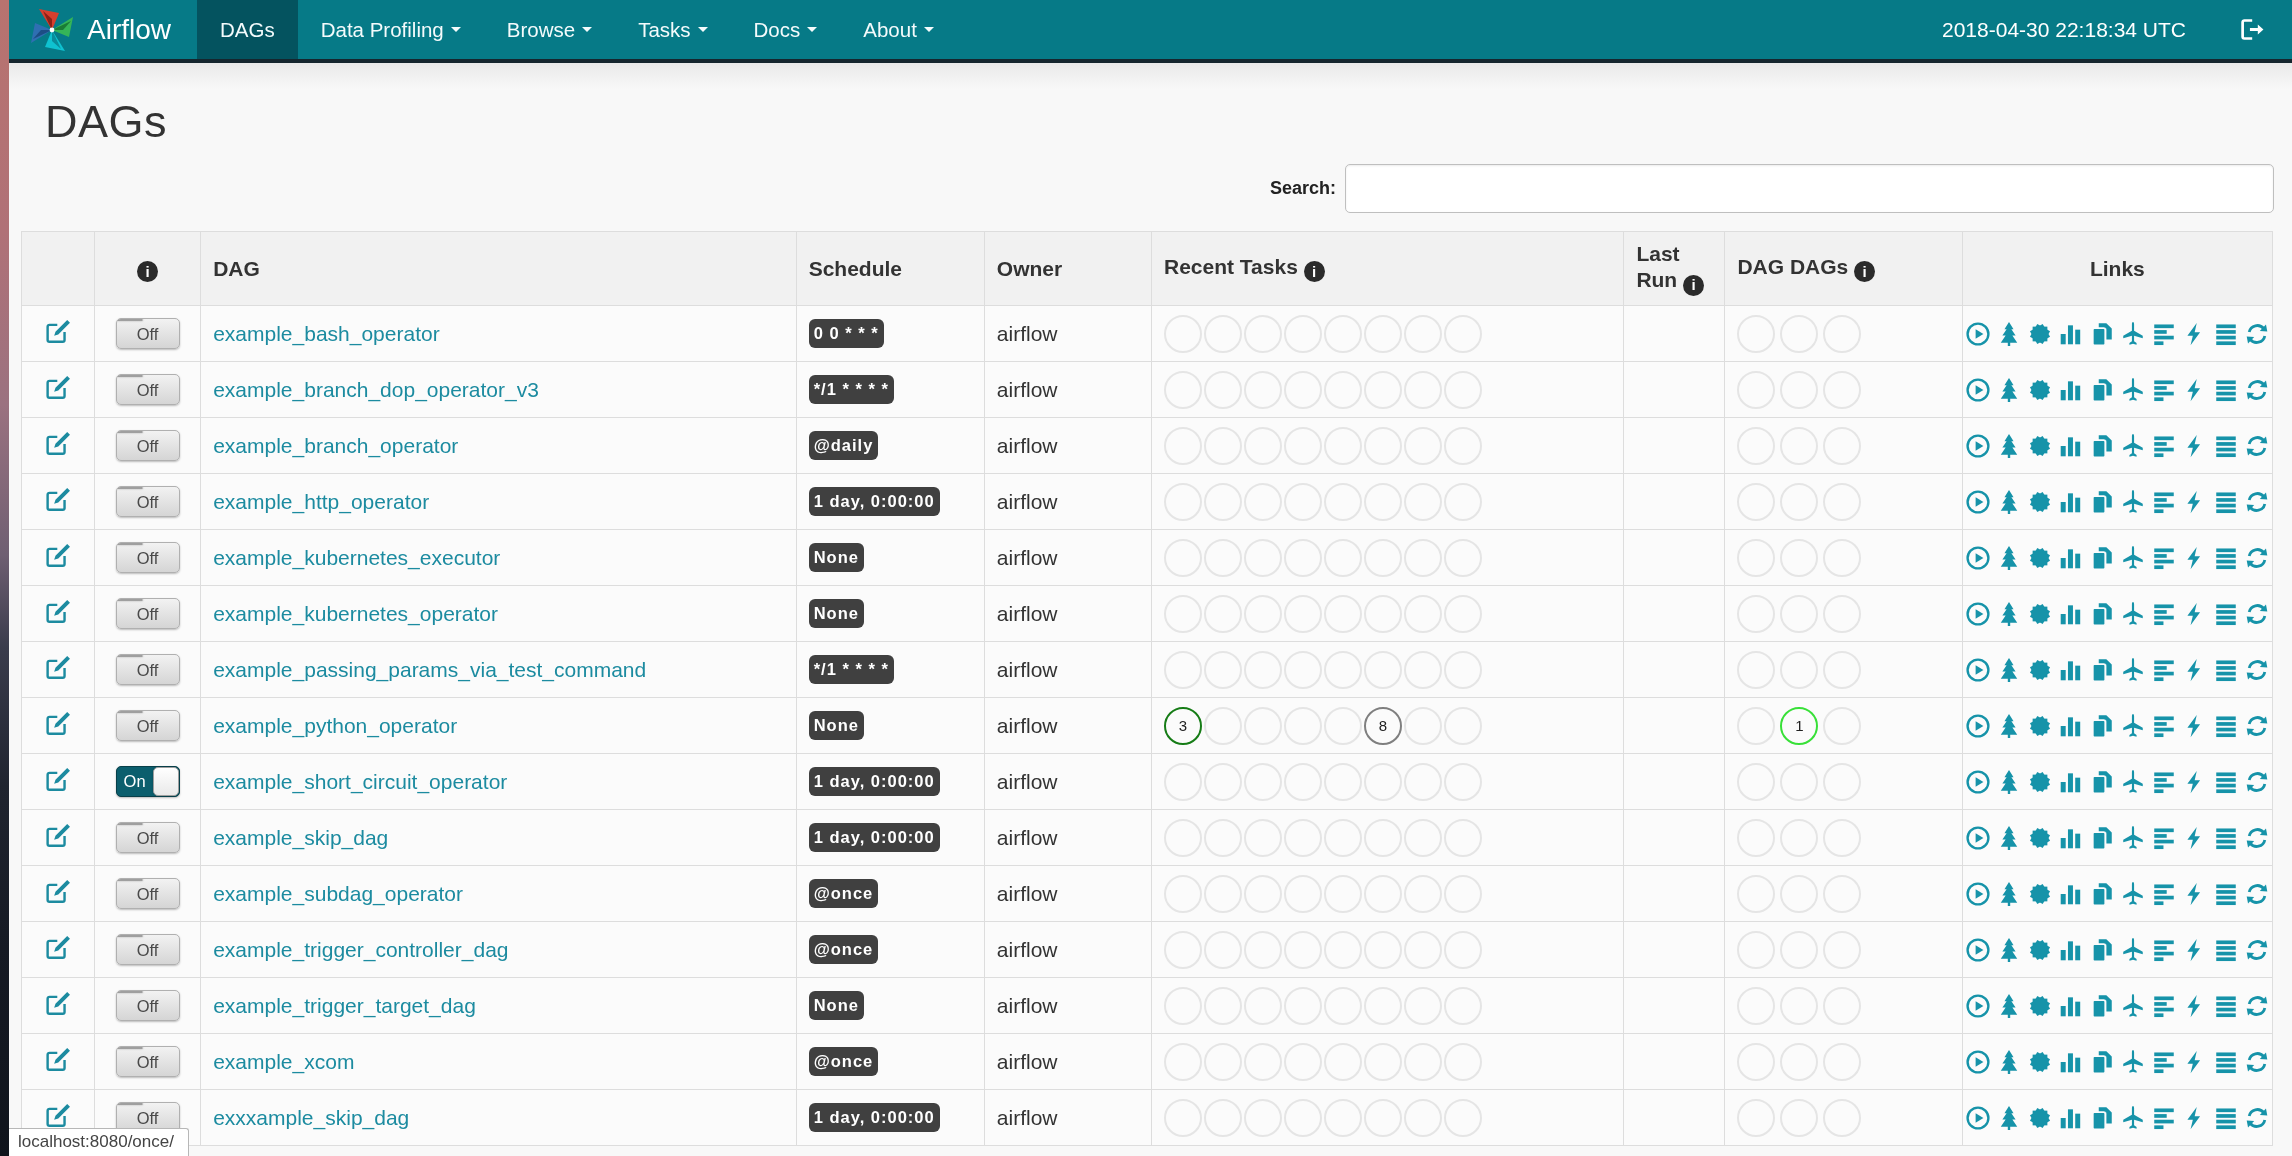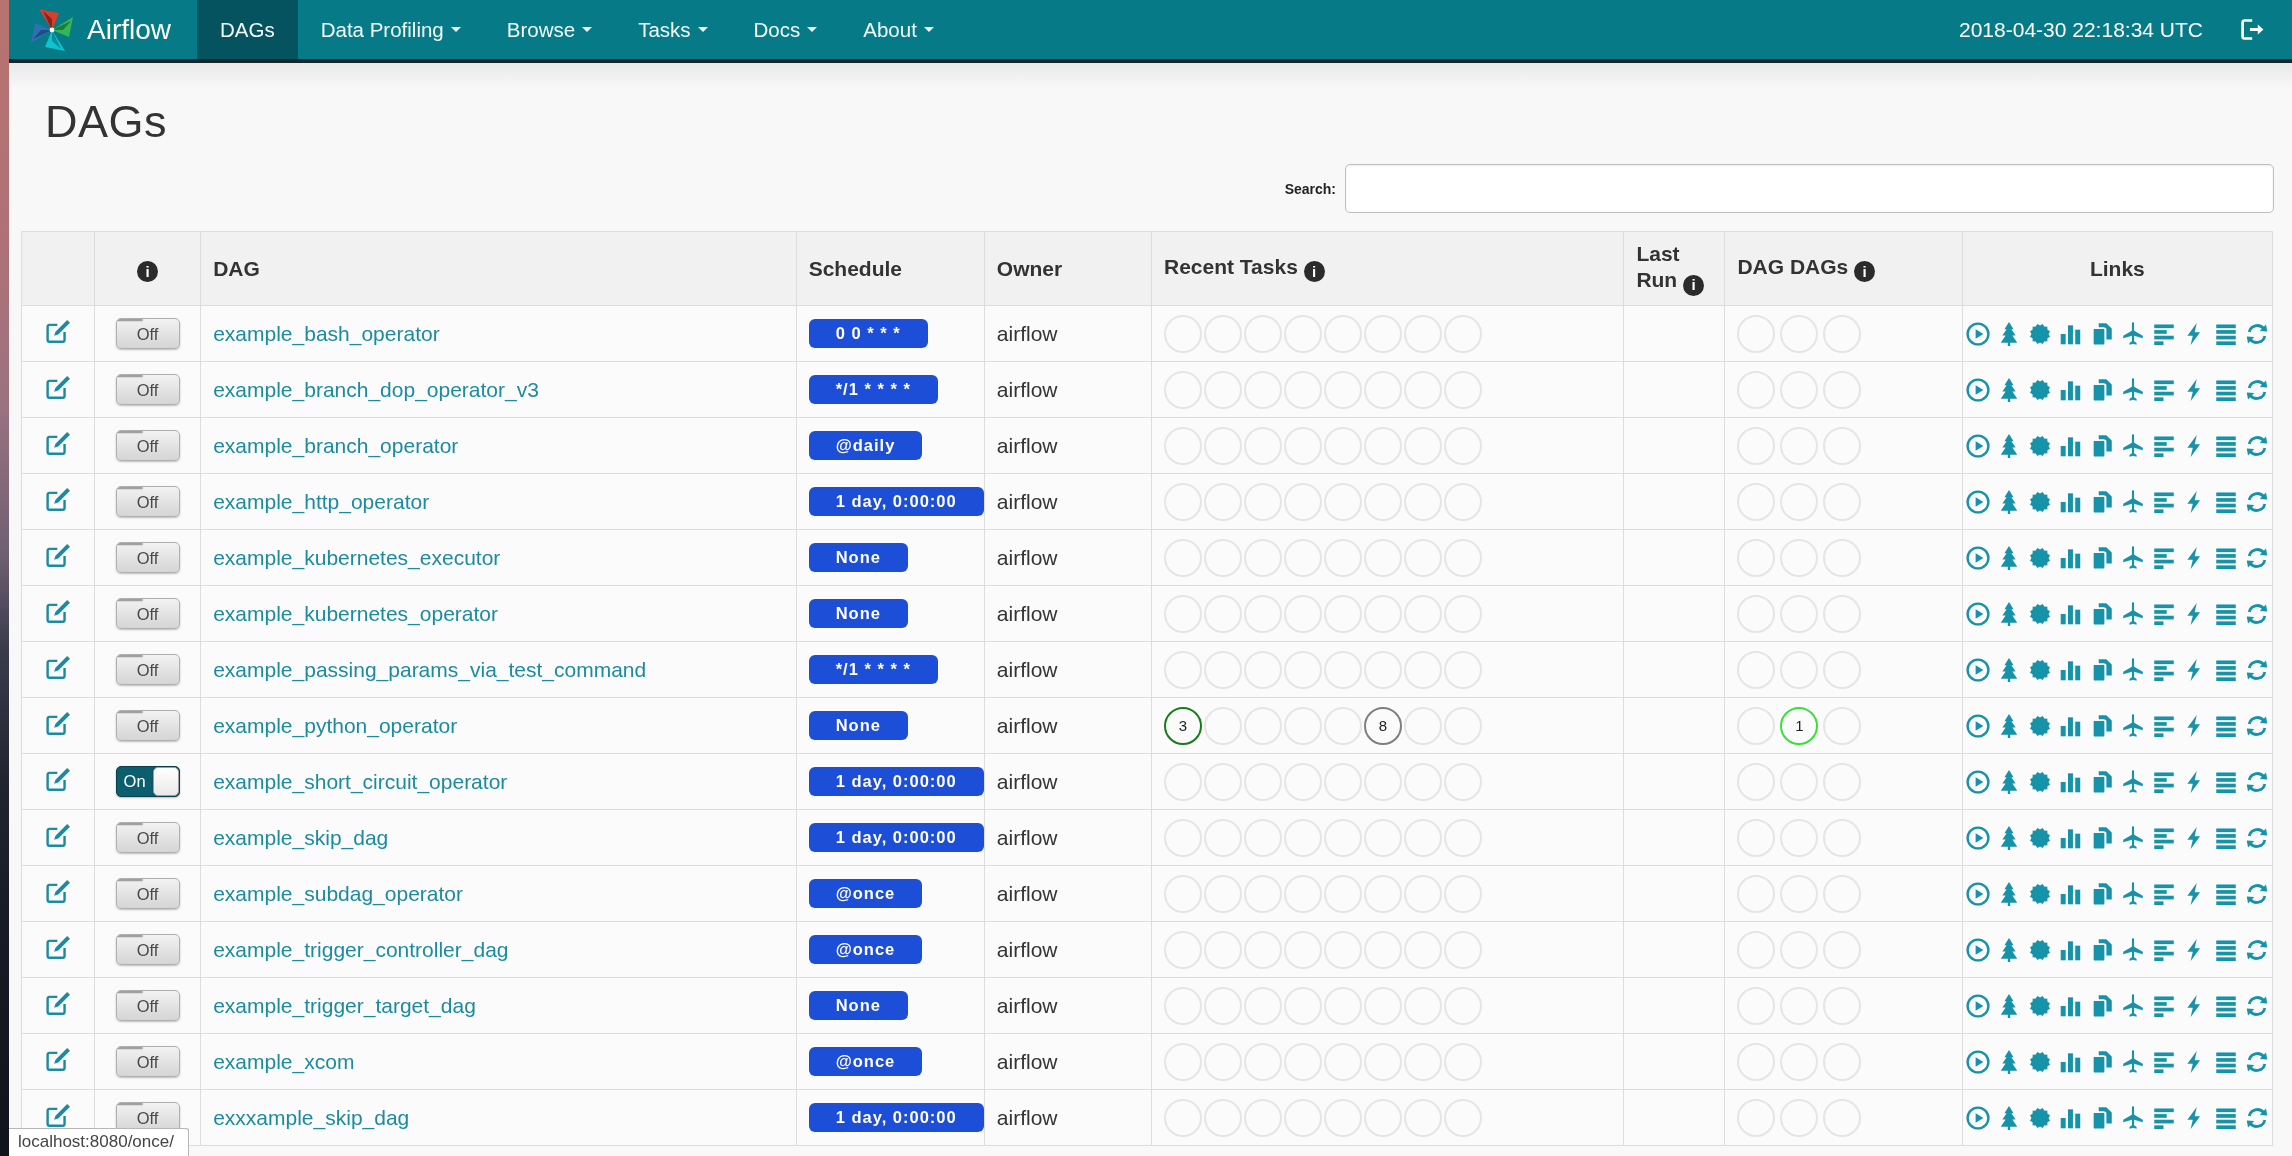--- a/index.html
+++ b/index.html
@@ -34,29 +34,29 @@
     color: #f4fbfc; font-size: 20.5px; cursor: pointer;
   }
   .nav-item.active { background: #04535f; }
   .caret {
     display: inline-block; margin-left: 7px;
     width: 0; height: 0;
     border-left: 5.5px solid transparent; border-right: 5.5px solid transparent;
     border-top: 5.5px solid #f4fbfc;
   }
   .nav-right { margin-left: auto; display: flex; align-items: center; padding-right: 28px; }
-  .nav-clock { color: #ffffff; font-size: 21px; margin-right: 34px; }
+  .nav-clock { color: #ffffff; font-size: 21px; margin-right: 51px; }
   .signout { width: 27px; height: 27px; color: #fff; cursor: pointer; }
 
   
   .content { background: linear-gradient(#e9e9e9, #f8f8f8 26px); padding-top: 1px; min-height: 1089px; }
   .page-title { font-size: 45px; font-weight: 500; color: #333; margin: 32px 0 16px 36px; letter-spacing: .5px; }
 
   .search-row { display: flex; justify-content: flex-end; align-items: center; margin: 0 18px 18px 0; }
-  .search-label { font-size: 14px; font-weight: bold; color: #222; margin-right: 9px; }
+  .search-label { font-size: 18px; font-weight: bold; color: #222; margin-right: 9px; }
   .search-input {
     width: 929px; height: 49px; border: 1px solid #bfbfbf; border-radius: 5px;
     background: #fff; box-shadow: inset 0 1px 2px rgba(0,0,0,.08);
     font-size: 20px; padding: 0 12px; outline: none;
   }
 
   
   table.dags { border-collapse: collapse; table-layout: fixed; width: 2252px; margin-left: 12px; background: #fbfbfb; }
   .dags th, .dags td { border: 1px solid #ddd; vertical-align: middle; }
   .dags thead th { height: 74px; background: #f1f1f1; font-size: 21px; color: #333; text-align: left; padding: 8px 12px; font-weight: bold; }
@@ -91,22 +91,22 @@
   .toggle .toggle-label { flex: 1; display: flex; align-items: center; justify-content: center; }
   .toggle.off { background: linear-gradient(#f2f2f2, #d5d5d5); border: 1px solid #b0b0b0; }
   .toggle.off .toggle-label { color: #4a4a4a; }
   .toggle.on { background: #0b5e6d; border: 1px solid #083f49; flex-direction: row; }
   .toggle.on .toggle-label { color: #fff; order: 0; }
   .toggle.on .knob { order: 1; }
 
   .dag-link { color: #1c8ba0; text-decoration: none; cursor: pointer; }
 
   .badge {
-    display: inline-block; background: #1d4ed8; color: #fff; font-weight: bold;
-    font-size: 16.5px; border-radius: 6px; padding: 5px 27px; letter-spacing: 1px;
+    display: inline-block; background: #404040; color: #fff; font-weight: bold;
+    font-size: 16.5px; border-radius: 6px; padding: 5px 5px; letter-spacing: 1px;
     white-space: nowrap;
   }
 
   .circles { display: flex; align-items: center; gap: 2px; }
   .circles.runs { gap: 5px; }
   .circle {
     width: 38px; height: 38px; border-radius: 50%;
     border: 2px solid #e5e5e5; display: inline-flex;
     align-items: center; justify-content: center;
     font-size: 15px; color: #222; flex: 0 0 auto; cursor: pointer;

